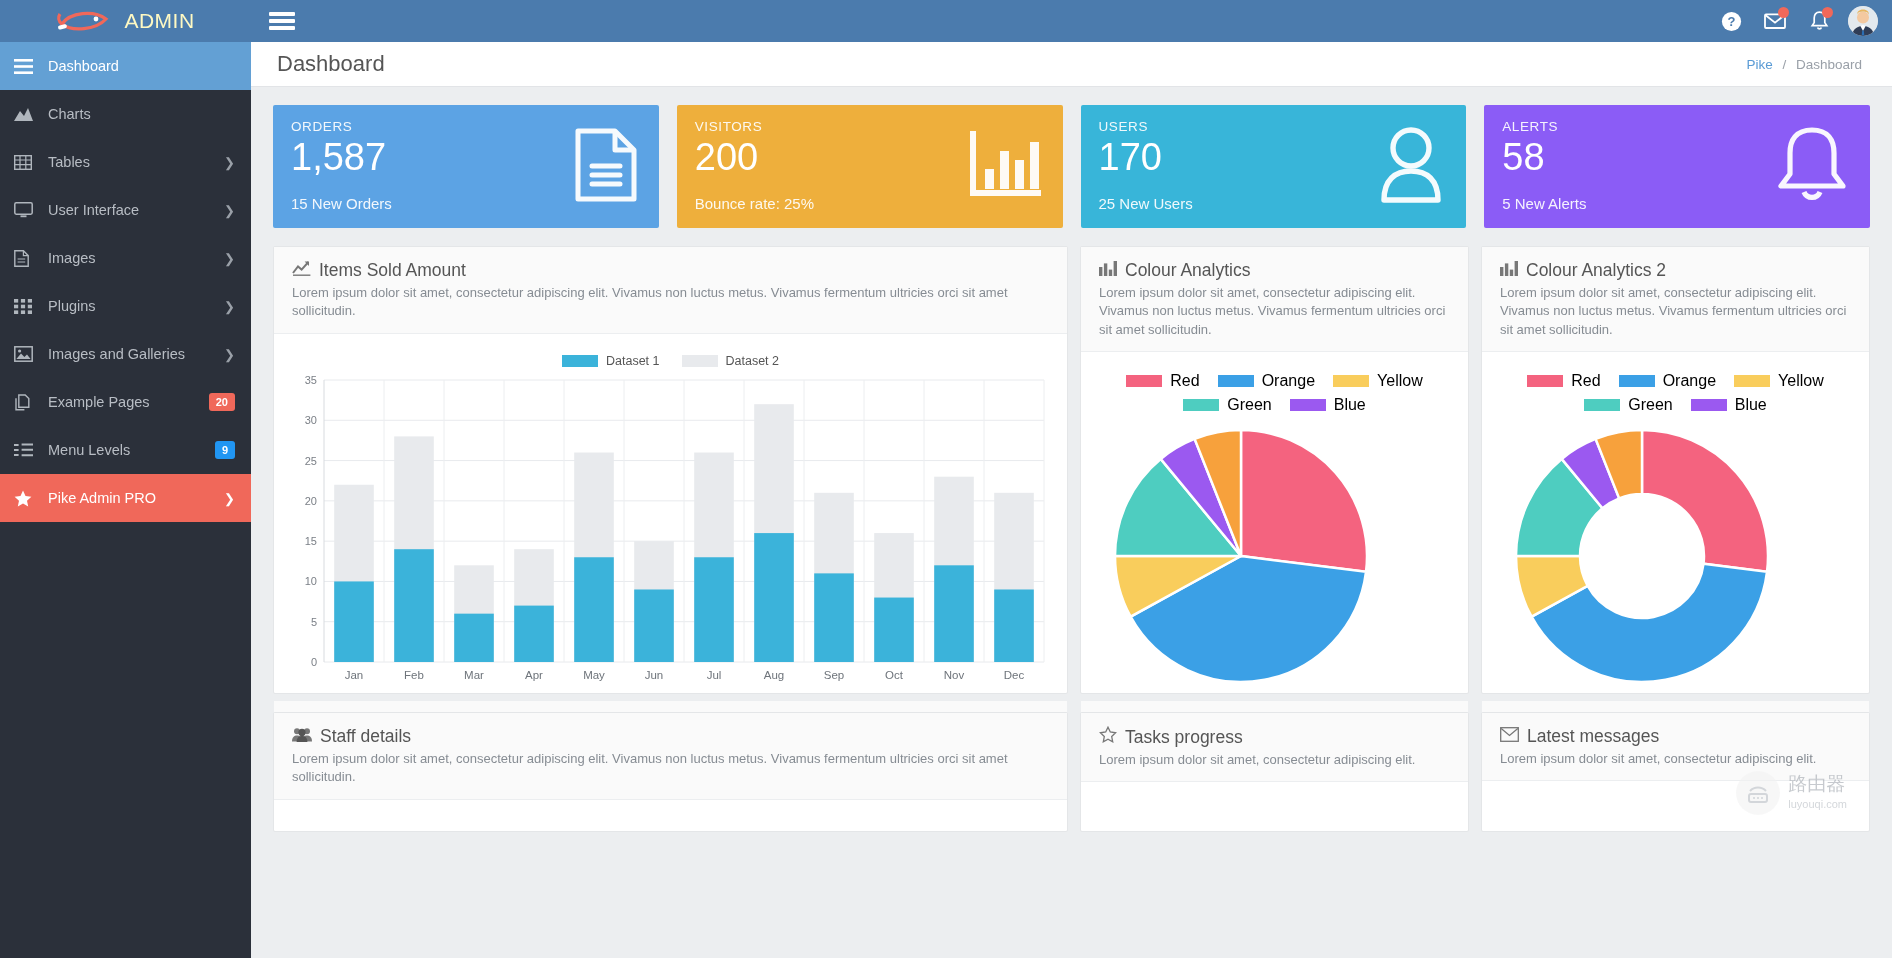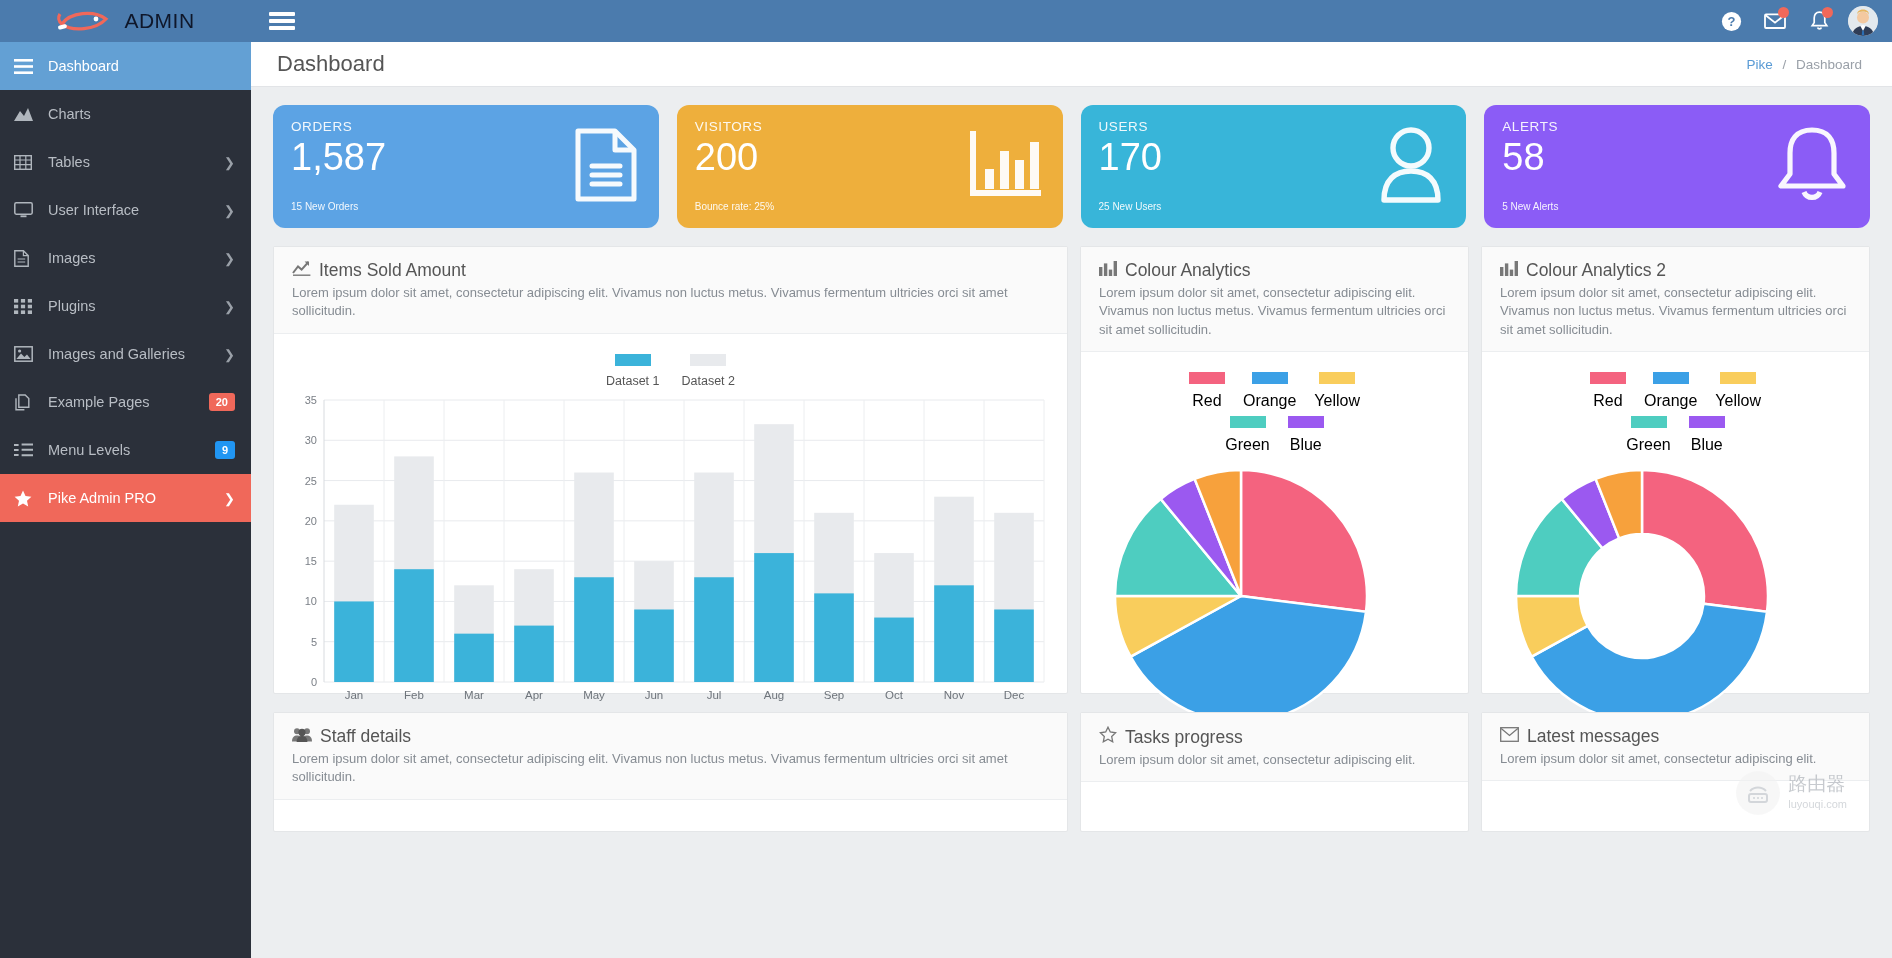--- a/index.html
+++ b/index.html
@@ -12,21 +12,21 @@
   .app { display: flex; width: 1892px; height: 958px; }
 
   
   .sidebar { width: 251px; background: #2b303a; flex: 0 0 251px; height: 958px; }
   .brand {
     height: 42px; background: #4b7bad;
     display: flex; align-items: center; justify-content: center; gap: 10px;
   }
   .brand-logo { width: 58px; height: 26px; position: relative; }
   .brand-logo svg { display:block; }
-  .brand-name { color: #0f172a; font-size: 21px; letter-spacing: .5px; font-weight: 400; }
+  .brand-name { color: #fef9c3; font-size: 21px; letter-spacing: .5px; font-weight: 400; }
 
   .nav { list-style: none; }
   .nav-item {
     display: flex; align-items: center;
     height: 48px; padding: 0 16px 0 14px;
     color: #b8bdc4; font-size: 14.5px; cursor: pointer;
     position: relative;
   }
   .nav-item .ico {
     width: 34px; flex: 0 0 34px; display: flex; align-items: center;
@@ -74,26 +74,26 @@
   .pagetitle { font-size: 22px; color: #555; font-weight: 400; }
   .crumbs { margin-left: auto; font-size: 13.5px; color: #9aa0a8; }
   .crumbs a { color: #5a9bd5; text-decoration: none; }
   .crumb-sep { margin: 0 6px; }
 
   .content { flex: 1; overflow: hidden; padding: 18px 22px 0 22px; }
 
   
   .stats { display: flex; gap: 18px; margin-bottom: 18px; }
   .stat {
-    flex: 1; height: 123px; border-radius: 12px; color: #fff;
+    flex: 1; height: 123px; border-radius: 2px; color: #fff;
     padding: 14px 20px 4px 18px; position: relative; overflow: hidden;
   }
   .stat-label { font-size: 13.5px; letter-spacing: .6px; opacity: .92; }
   .stat-value { font-size: 38px; font-weight: 300; line-height: 1.12; margin-top: 2px;}
-  .stat-sub { font-size: 10px; opacity: .92; position: absolute; bottom: 16px; left: 18px;}
+  .stat-sub { font-size: 15px; opacity: .92; position: absolute; bottom: 16px; left: 18px;}
   .stat-ico { position: absolute; right: 22px; top: 50%; transform: translateY(-50%); opacity: .95; }
 
   
   .row { display: flex; gap: 12px; }
   .panel {
     background: #fff; border: 1px solid #e4e6e8; border-radius: 2px;
     display: flex; flex-direction: column;
   }
   .panel-head { padding: 13px 18px 12px 18px; background:#fafafa; border-bottom: 1px solid #eceef0; }
   .panel-title {
@@ -102,21 +102,21 @@
   }
   .panel-desc { font-size: 13px; color: #868c93; line-height: 1.42; }
   .panel-body { flex: 1; padding: 12px 14px 4px 14px; }
   .panel-foot {
     font-size: 12px; color: #9aa0a8; padding: 9px 18px;
     background: #fafafa; border-top: 1px solid #eceef0;
   }
 
   
   .legend { display: flex; justify-content: center; gap: 22px; font-size: 12.5px; color: #555; margin: 8px 0 4px; }
-  .legend-item { display: flex; align-items: center; gap: 8px; flex-direction: column; }
+  .legend-item { display: flex; align-items: center; gap: 8px; }
   .swatch { width: 36px; height: 12px; display:block; }
 
   .pie-legend { display:flex; flex-direction: column; align-items:center; gap: 6px; margin: 8px 0 10px; }
   .pie-legend-row { display:flex; gap: 18px; }
 
   .watermark {
     position: absolute; right: 22px; bottom: 16px;
     display:flex; align-items:center; gap:8px; opacity:.55;
   }
   .wm-circle {

